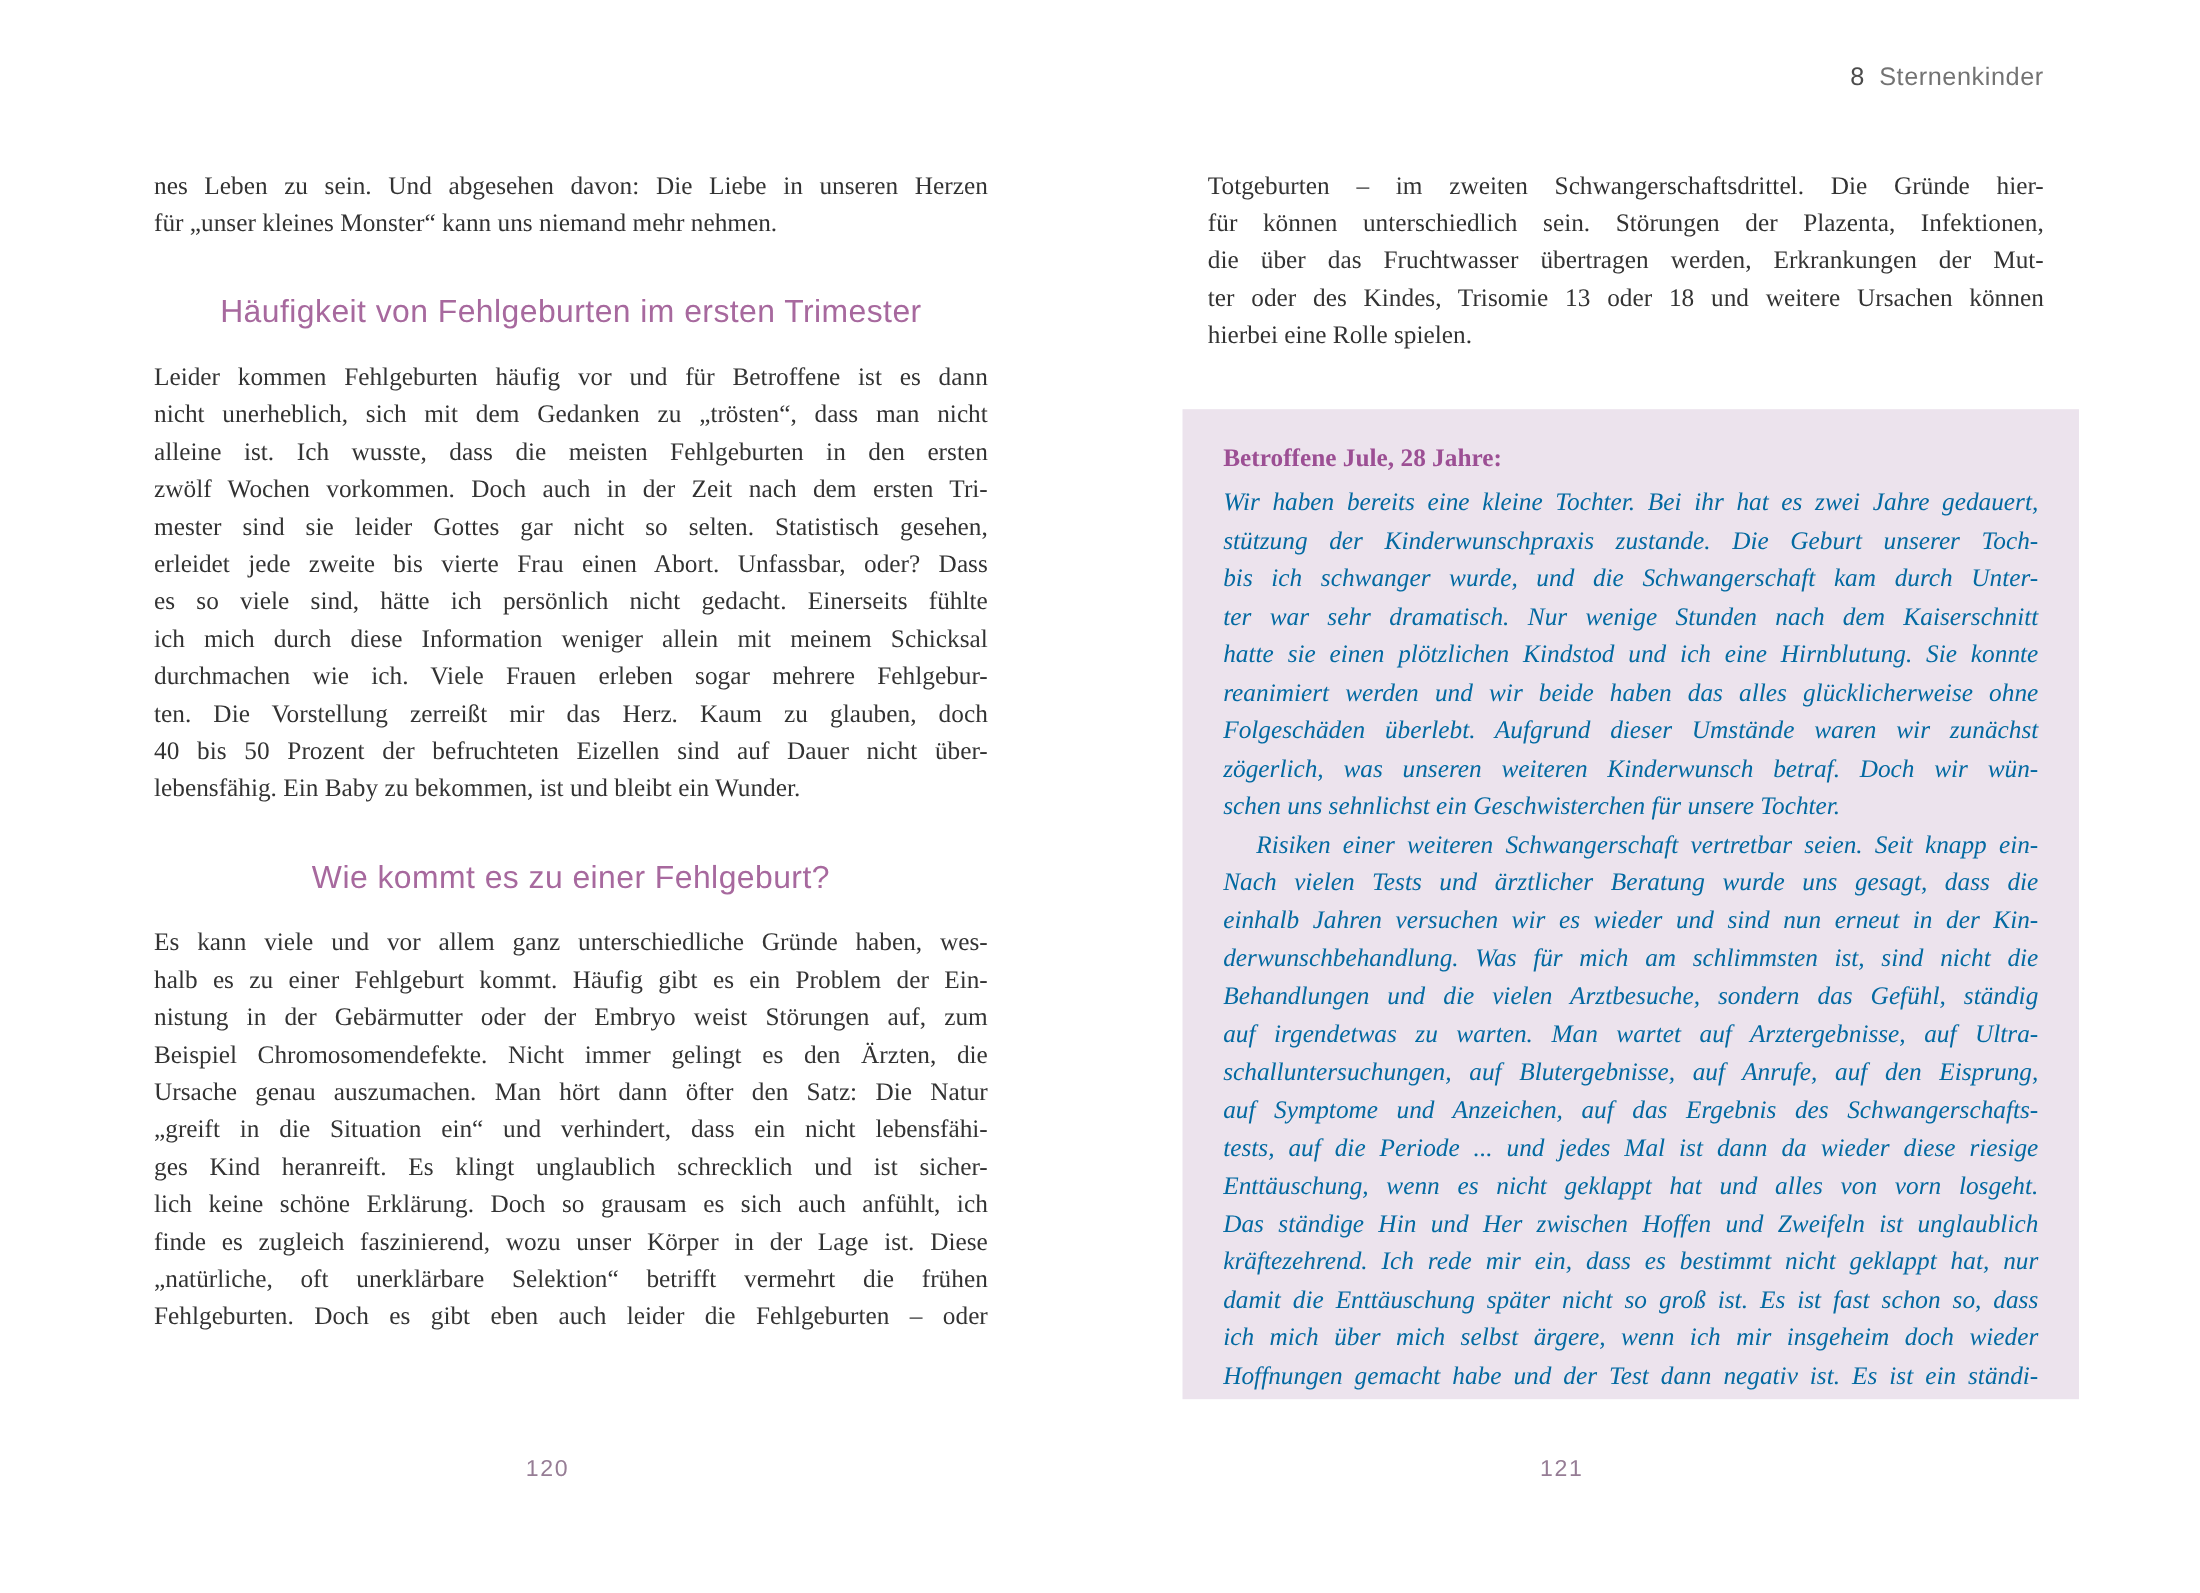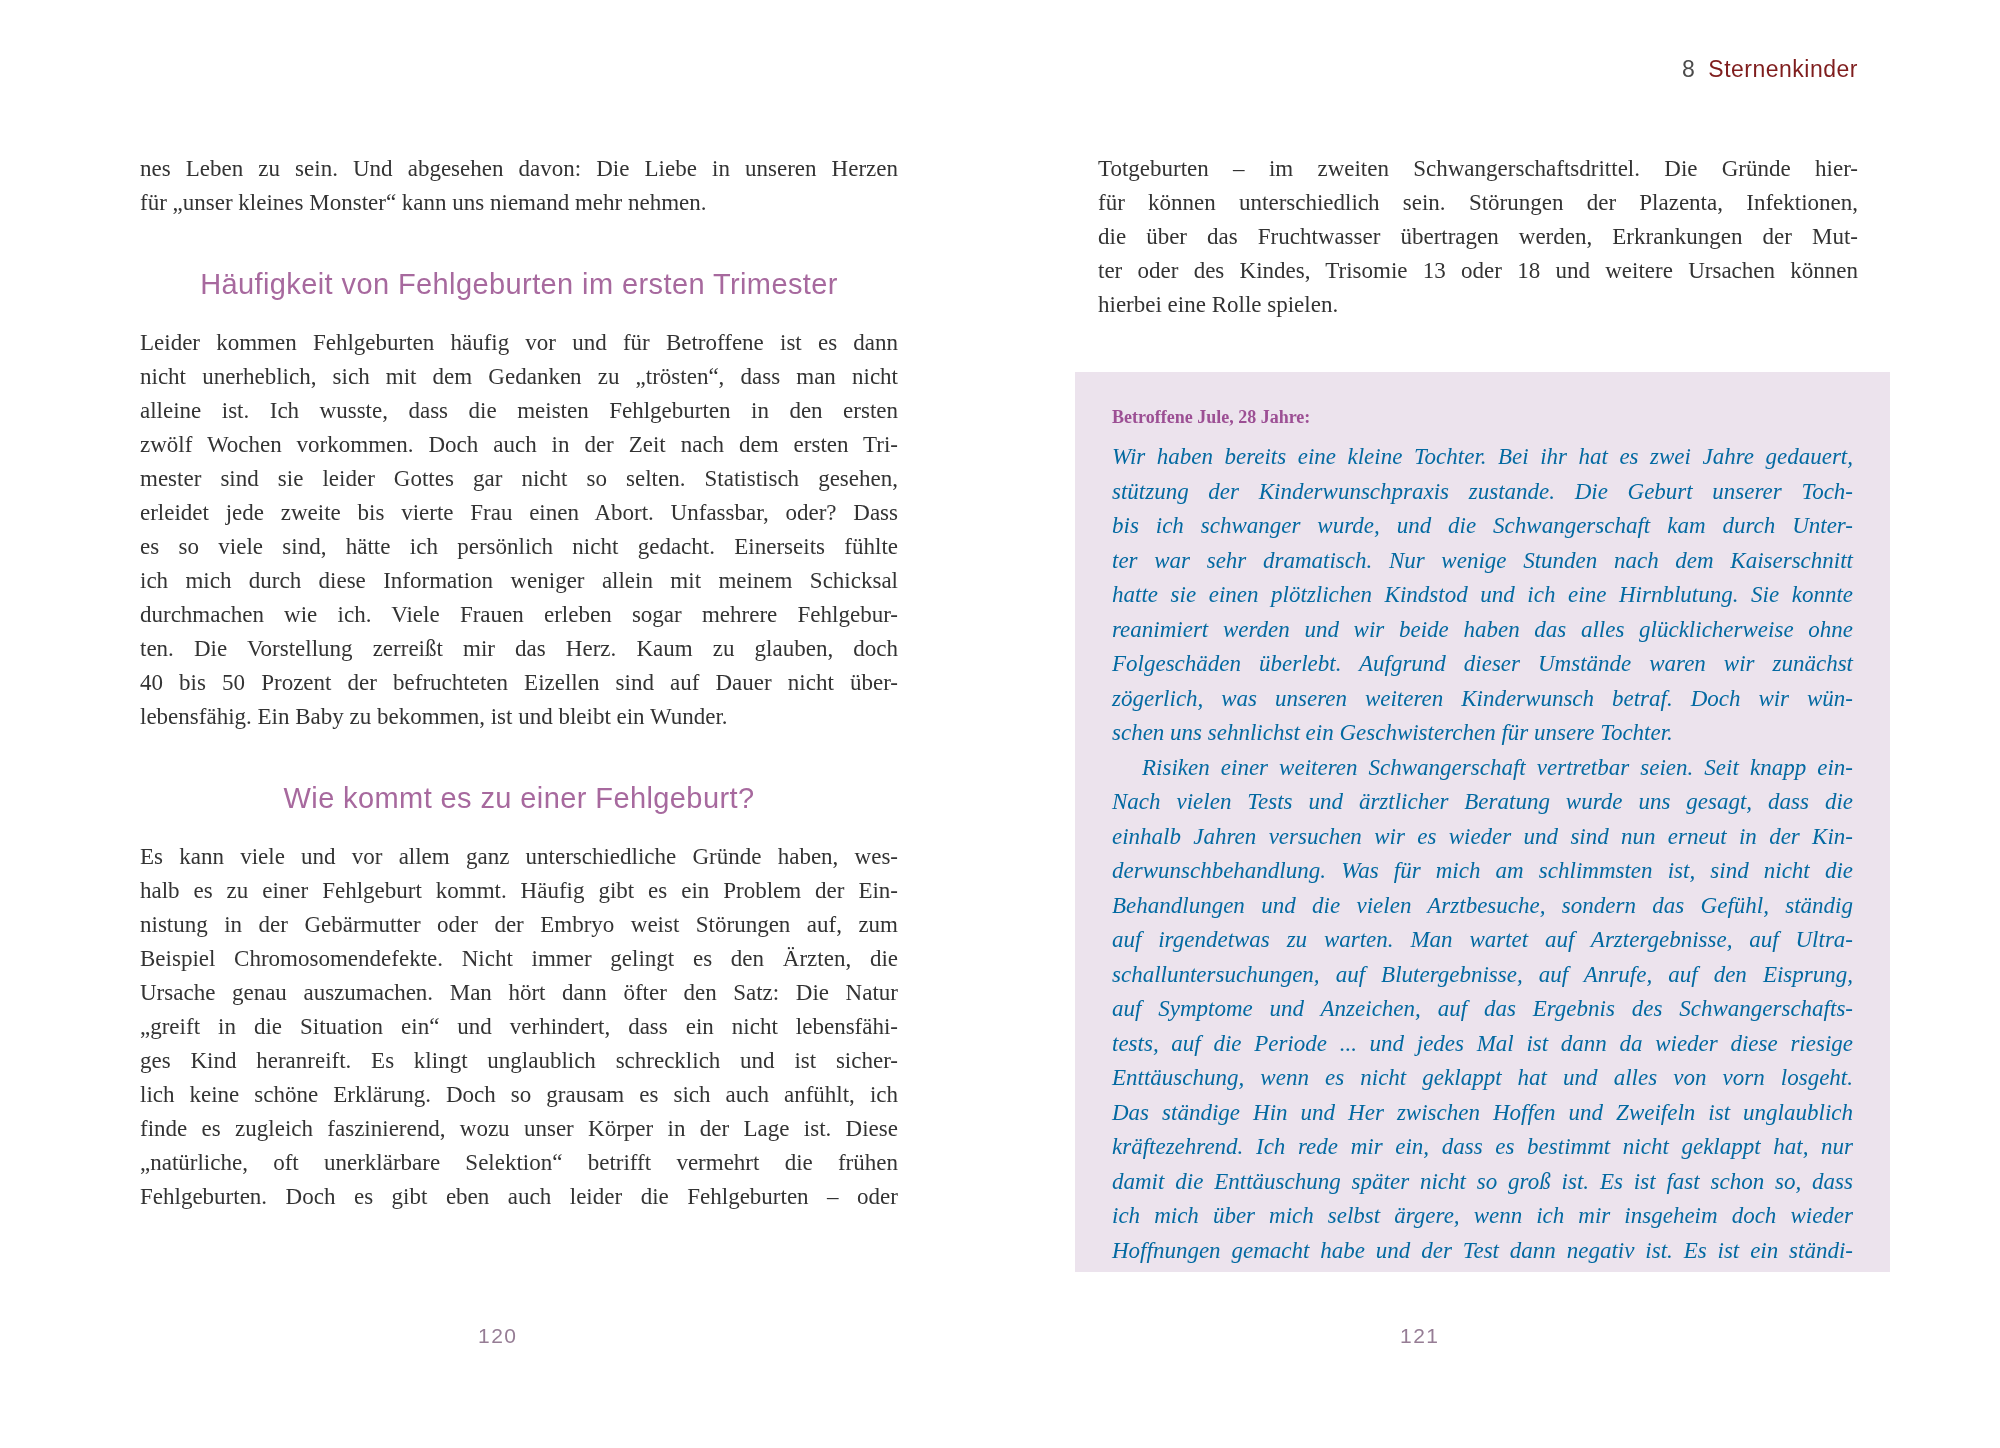--- a/index.html
+++ b/index.html
@@ -18,21 +18,21 @@
   .running-header {
     position: absolute;
     top: 56px;
     right: 142px;
     font-family: "Liberation Sans", sans-serif;
     font-size: 23px;
     letter-spacing: 0.5px;
     white-space: nowrap;
   }
   .running-header .chapter-number { color: #4b4b4b; margin-right: 13px; }
-  .running-header .chapter-title  { color: #7f1d1d; }
+  .running-header .chapter-title  { color: #737373; }
 
   .col {
     position: absolute;
     top: 152px;
   }
   .col-left  { left: 140px;  width: 758px; }
   .col-right { left: 1075px; width: 815px; }
 
   .para {
     font-size: 23px;
@@ -64,21 +64,21 @@
   .testimonial-box {
     margin-top: 50px;
     height: 900px;
     box-sizing: border-box;
     background: #ece3ed;
     padding: 30px 37px 0 37px;
   }
   .testimonial-box .box-heading {
     font-family: "Liberation Serif", serif;
     font-weight: bold;
-    font-size: 18px;
+    font-size: 23px;
     line-height: 30px;
     color: #9c4f94;
     margin: 0 0 8px 0;
   }
   .testimonial-box .para {
     font-style: italic;
     line-height: 34.5px;
     color: #0369a1;
   }
   .indent-first .line:first-child { text-indent: 30px; }

